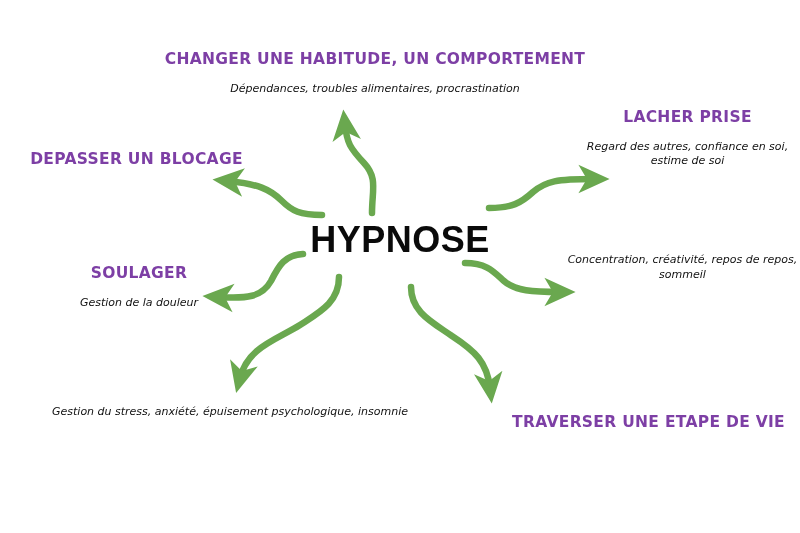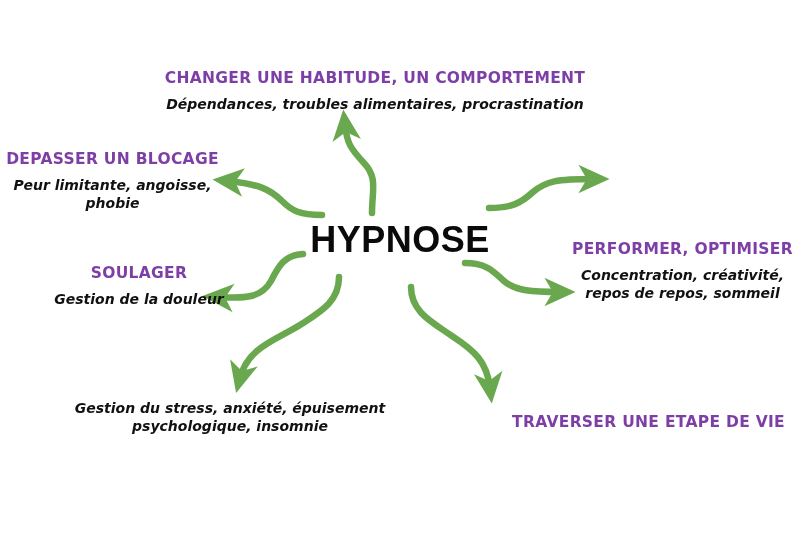--- a/index.html
+++ b/index.html
@@ -33,24 +33,24 @@
     font-weight: bold;
     font-size: 15.5px;
     letter-spacing: 0.3px;
     line-height: 1.2;
     white-space: nowrap;
   }
   .node-desc {
     color: #111111;
     font-family: "DejaVu Sans", sans-serif;
     font-style: italic;
-    font-weight: bold;
-    font-size: 14px;
+    font-weight: normal;
+    font-size: 11px;
     line-height: 1.32;
-    margin-top: 7px;
+    margin-top: 13px;
   }
   
   #hub {
     position: absolute;
     left: 0;
     top: 222px;
     width: 800px;
     text-align: center;
   }
   #hub-label {
@@ -58,36 +58,36 @@
     color: #0a0a0a;
     font-family: "Liberation Sans", sans-serif;
     font-weight: bold;
     font-size: 36px;
     letter-spacing: 0.5px;
     line-height: 1;
   }
   
   #node-changer      { left: 150px; top: 50px;  width: 450px; }
   #node-lacher       { left: 575px; top: 108px; width: 225px; }
-  #node-depasser     { left: 0px;   top: 150px; width: 225px; }
+  #node-depasser     { left: 0px;   top: 150px; width: 225px; padding-left: 24px; }
   #node-soulager     { left: 0px;   top: 264px; width: 200px; padding-left: 39px; }
   #node-performer    { left: 565px; top: 240px; width: 235px; }
   #node-prendre      { left: 45px;  top: 392px; width: 370px; }
   #node-traverser    { left: 455px; top: 413px; width: 330px; text-align: right; }
 
   #node-depasser .node-title,
   #node-soulager .node-title,
   #node-changer  .node-title,
   #node-lacher   .node-title,
   #node-performer .node-title,
   #node-prendre  .node-title,
   #node-traverser .node-title { white-space: nowrap; }
 
   #node-prendre .node-title,
-  #node-changer .node-title { font-size: 15.5px; margin-top: 19px; }
+  #node-changer .node-title { font-size: 15.5px; }
 </style>
 </head>
 <body>
 
 <div id="canvas">
 
   <svg id="arrow-layer" viewBox="0 0 800 533" width="800" height="533" xmlns="http://www.w3.org/2000/svg">
     <defs>
       <marker id="head" markerWidth="5" markerHeight="5" refX="2.6" refY="2.5" orient="auto" markerUnits="strokeWidth">
         <path d="M0.2,0.3 L5,2.5 L0.2,4.7 L1.5,2.5 Z" fill="#6aa84f"></path>
@@ -111,33 +111,35 @@
 
   <div id="hub">
     <span id="hub-label">HYPNOSE</span>
   </div>
 
   <div class="node" id="node-changer">
     <div class="node-title">CHANGER UNE HABITUDE, UN COMPORTEMENT</div>
     <div class="node-desc">Dépendances, troubles alimentaires, procrastination</div>
   </div>
 
+  <div class="node" id="node-lacher">
+    <div class="node-title">LACHER PRISE</div>
+    <div class="node-desc">Regard des autres, confiance en soi, estime de soi</div>
+  </div>
 
   <div class="node" id="node-depasser">
     <div class="node-title">DEPASSER UN BLOCAGE</div>
-    <div class="node-desc">Peur limitante, angoisse, phobie</div>
   </div>
 
   <div class="node" id="node-soulager">
     <div class="node-title">SOULAGER</div>
     <div class="node-desc">Gestion de la douleur</div>
   </div>
 
   <div class="node" id="node-performer">
-    <div class="node-title">PERFORMER, OPTIMISER</div>
     <div class="node-desc">Concentration, créativité, repos de repos, sommeil</div>
   </div>
 
   <div class="node" id="node-prendre">
     <div class="node-desc">Gestion du stress, anxiété, épuisement psychologique, insomnie</div>
   </div>
 
   <div class="node" id="node-traverser">
     <div class="node-title">TRAVERSER UNE ETAPE DE VIE</div>
   </div>

